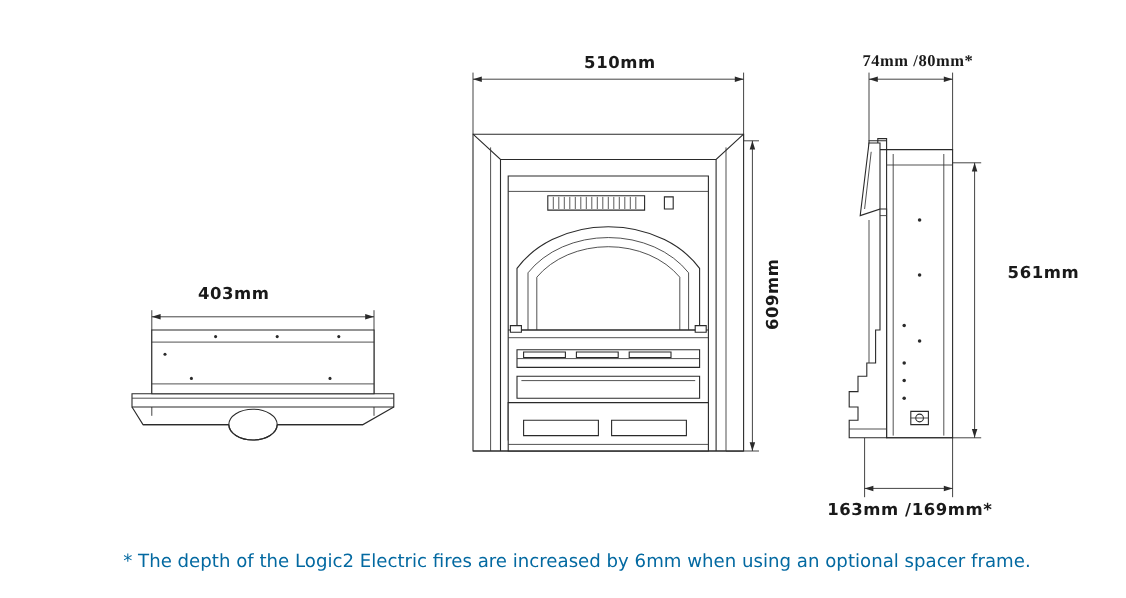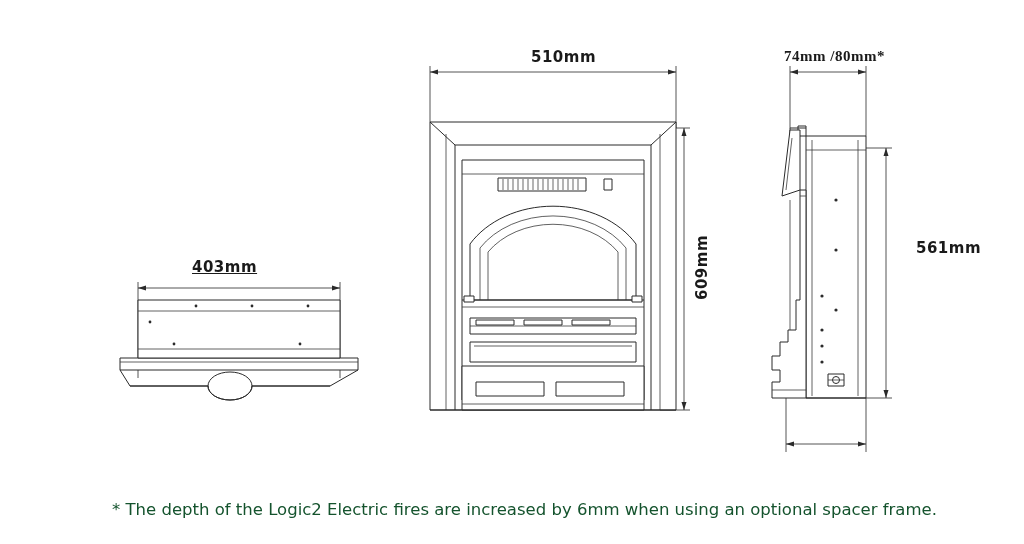--- a/index.html
+++ b/index.html
@@ -27,21 +27,21 @@
   }
   .dim-label.vert {
     transform-origin: 50% 50%;
     transform: rotate(-90deg);
   }
   .footnote {
     position: absolute;
     left: 112px;
     top: 500px;
     font-size: 16.5px;
-    color: #14532d;
+    color: #0369a1;
     white-space: nowrap;
   }
   svg.draw {
     position: absolute;
     left: 0;
     top: 0;
     width: 1024px;
     height: 544px;
   }
   svg.draw line, svg.draw path, svg.draw polyline, svg.draw rect, svg.draw polygon, svg.draw ellipse, svg.draw circle {
@@ -207,26 +207,27 @@
       <circle class="dot" cx="836" cy="250" r="1.6"></circle>
       <circle class="dot" cx="836" cy="310" r="1.6"></circle>
 
       <rect class="fill-w" x="828" y="374" width="16" height="12"></rect>
       <circle class="fill-w" cx="836" cy="380" r="3.5"></circle>
       <line class="ln-thin" x1="828" y1="380" x2="844" y2="380"></line>
       <line class="ln" x1="806" y1="398" x2="866" y2="398"></line>
     </g>
   </svg>
 
-  <div class="dim-label" style="left:192px; top:258px;text-decoration:underline;">403mm</div>
+  <div class="dim-label" style="left:180px; top:258px;">403mm</div>
 
   <div class="dim-label" style="left:531px; top:48px;">510mm</div>
 
   <div class="dim-label vert" style="left:672px; top:261px; width:60px; text-align:center;">609mm</div>
 
   <div class="dim-label" style="left:784px; top:48px;font-family:Liberation Serif, serif;">74mm /80mm*</div>
 
   <div class="dim-label" style="left:916px; top:239px;">561mm</div>
 
+  <div class="dim-label" style="left:752px; top:454px;">163mm /169mm*</div>
 
   <div class="footnote">* The depth of the Logic2 Electric fires are increased by 6mm when using an optional spacer frame.</div>
 
 </div>
 
 </body></html>

